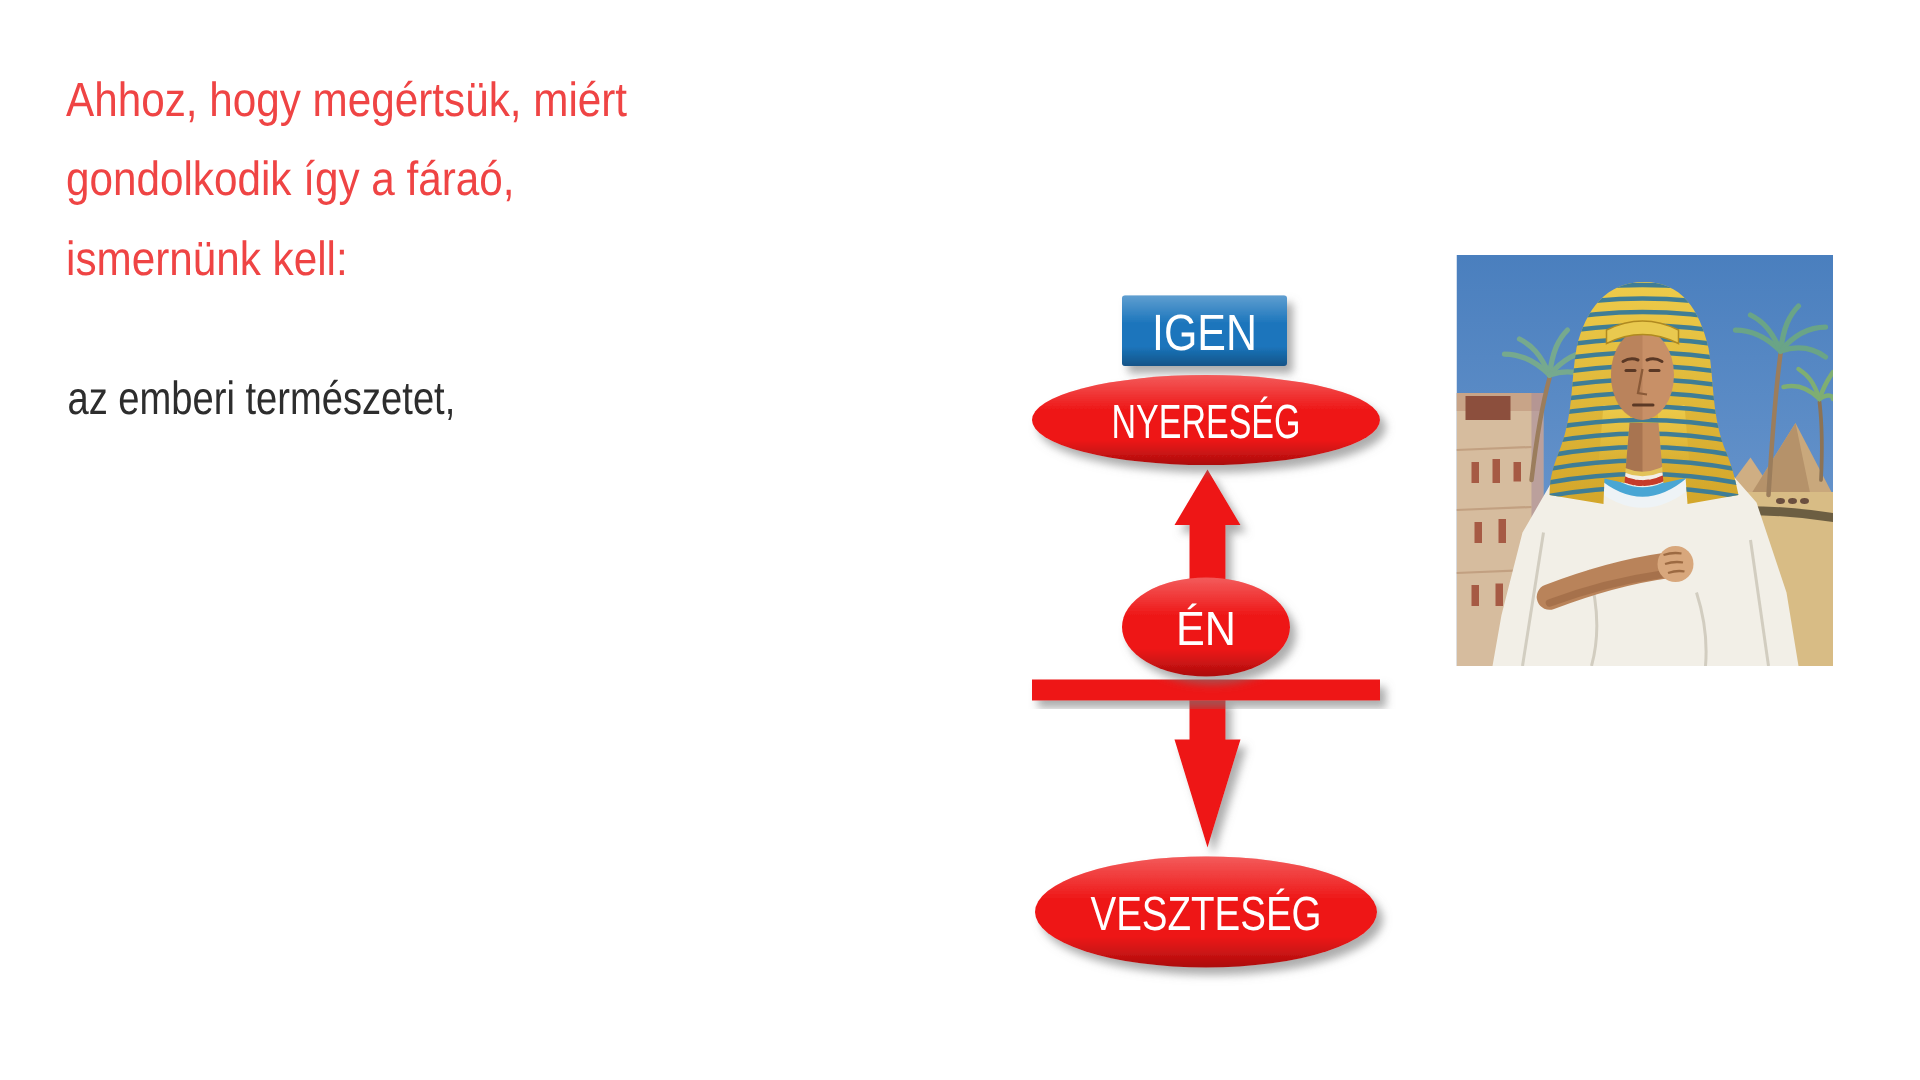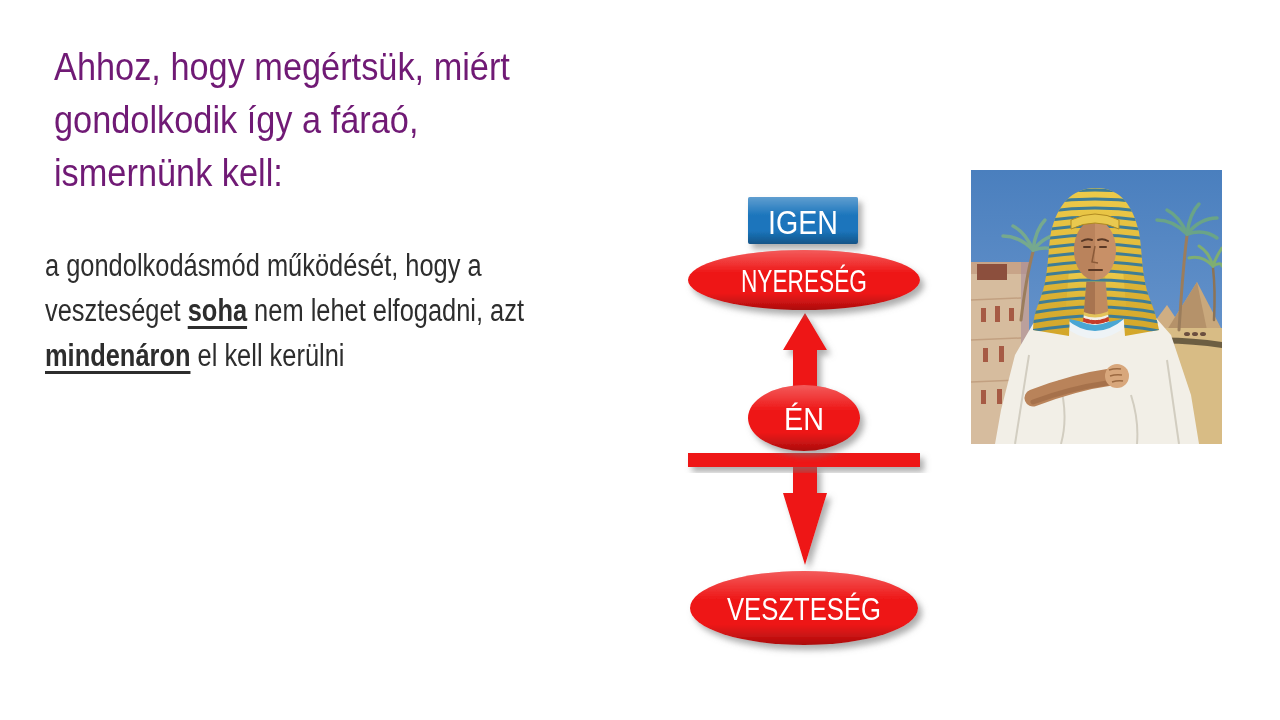--- a/index.html
+++ b/index.html
@@ -4,22 +4,22 @@
 <style>
   html,body{margin:0;padding:0;}
   body{
     width:1280px;height:720px;overflow:hidden;background:#ffffff;
     font-family:"Liberation Sans", sans-serif;
   }
   .slide{position:relative;width:1280px;height:720px;background:#fff;}
 
   
   .title{
-    position:absolute;left:54px;top:40px;
-    font-size:39px;line-height:53px;color:#701a75;
+    position:absolute;left:44px;top:40px;
+    font-size:32px;line-height:53px;color:#ef4444;
     font-stretch:condensed;
   }
   .title .tline{white-space:nowrap;transform:scaleX(.88);transform-origin:0 0;}
 
   .bodytext{
     position:absolute;left:45px;top:243px;
     font-size:31px;line-height:45px;color:#2d2d2d;
     font-stretch:condensed;
   }
   .bodytext .para{margin:0 0 16px 0;}
@@ -49,23 +49,21 @@
 <div class="slide">
 
   <div class="title">
     <div class="tline">Ahhoz, hogy megértsük, miért</div>
     <div class="tline">gondolkodik így a fáraó,</div>
     <div class="tline">ismernünk kell:</div>
   </div>
 
   <div class="bodytext">
       <div class="para">
-        <div class="tline"><span>a gondolkodásmód működését, hogy a</span></div>
-        <div class="tline"><span>veszteséget </span><span class="em">soha</span><span> nem lehet elfogadni, azt</span></div>
-        <div class="tline"><span class="em">mindenáron</span><span> el kell kerülni</span></div>
+        <div class="tline"><span>az emberi természetet,</span></div>
       </div>
     </div>
 
   <div class="diagram">
     <svg width="300" height="500" viewBox="0 0 300 500" xmlns="http://www.w3.org/2000/svg">
       <defs>
         <filter id="dshadow" x="-30%" y="-30%" width="170%" height="170%">
           <feDropShadow dx="4" dy="5" stdDeviation="3" flood-color="#777777" flood-opacity="0.6"></feDropShadow>
         </filter>
         <linearGradient id="shadeV" x1="0" y1="0" x2="0" y2="1">

